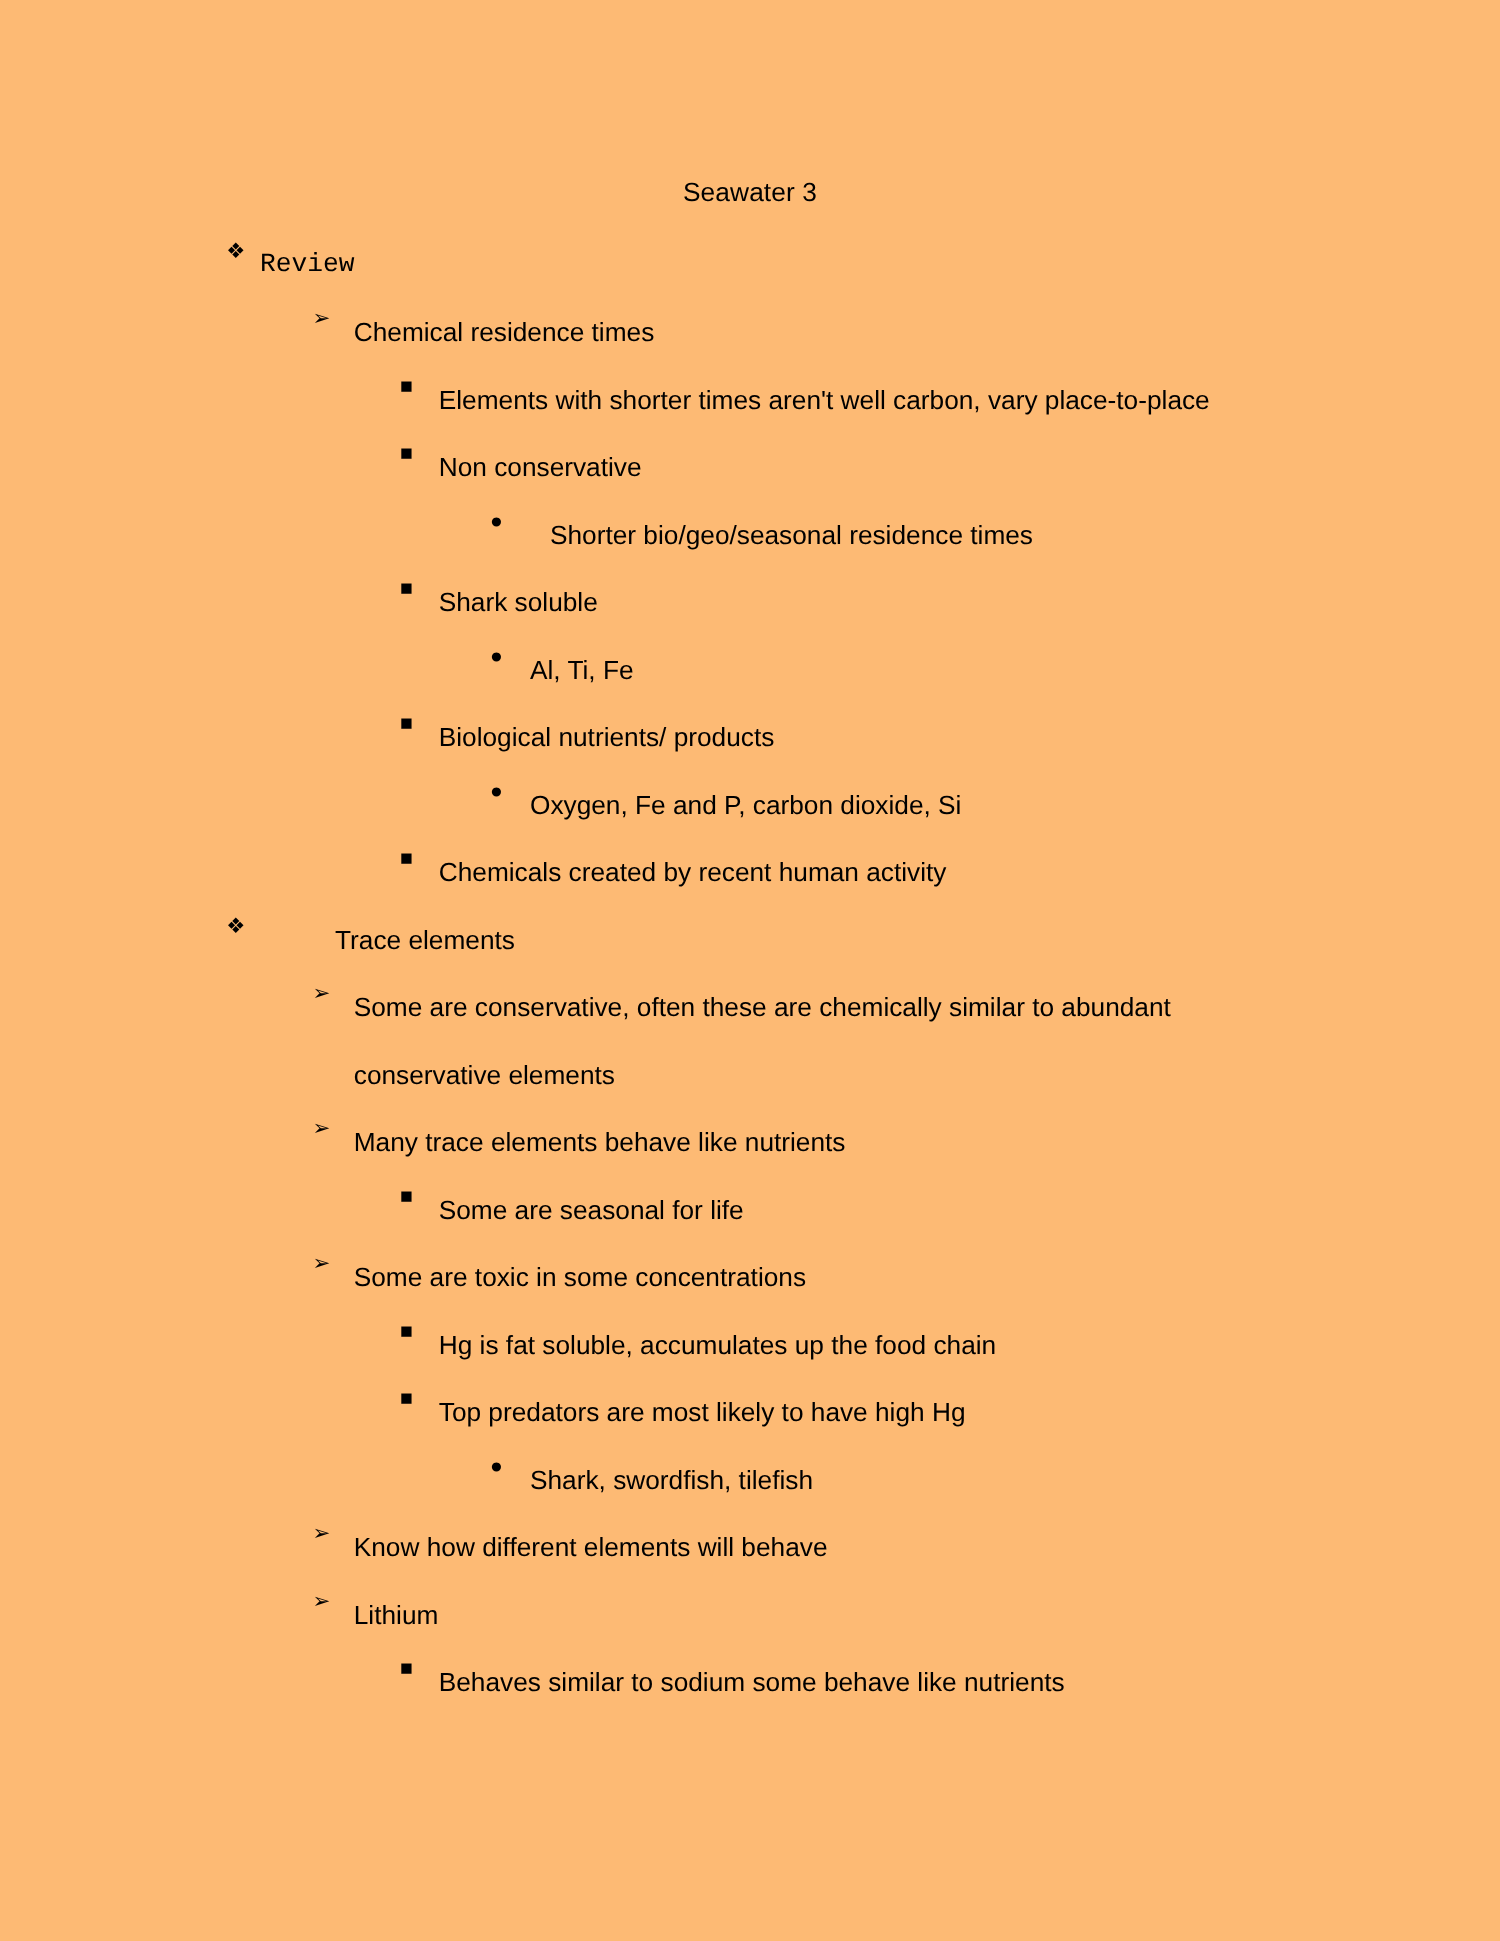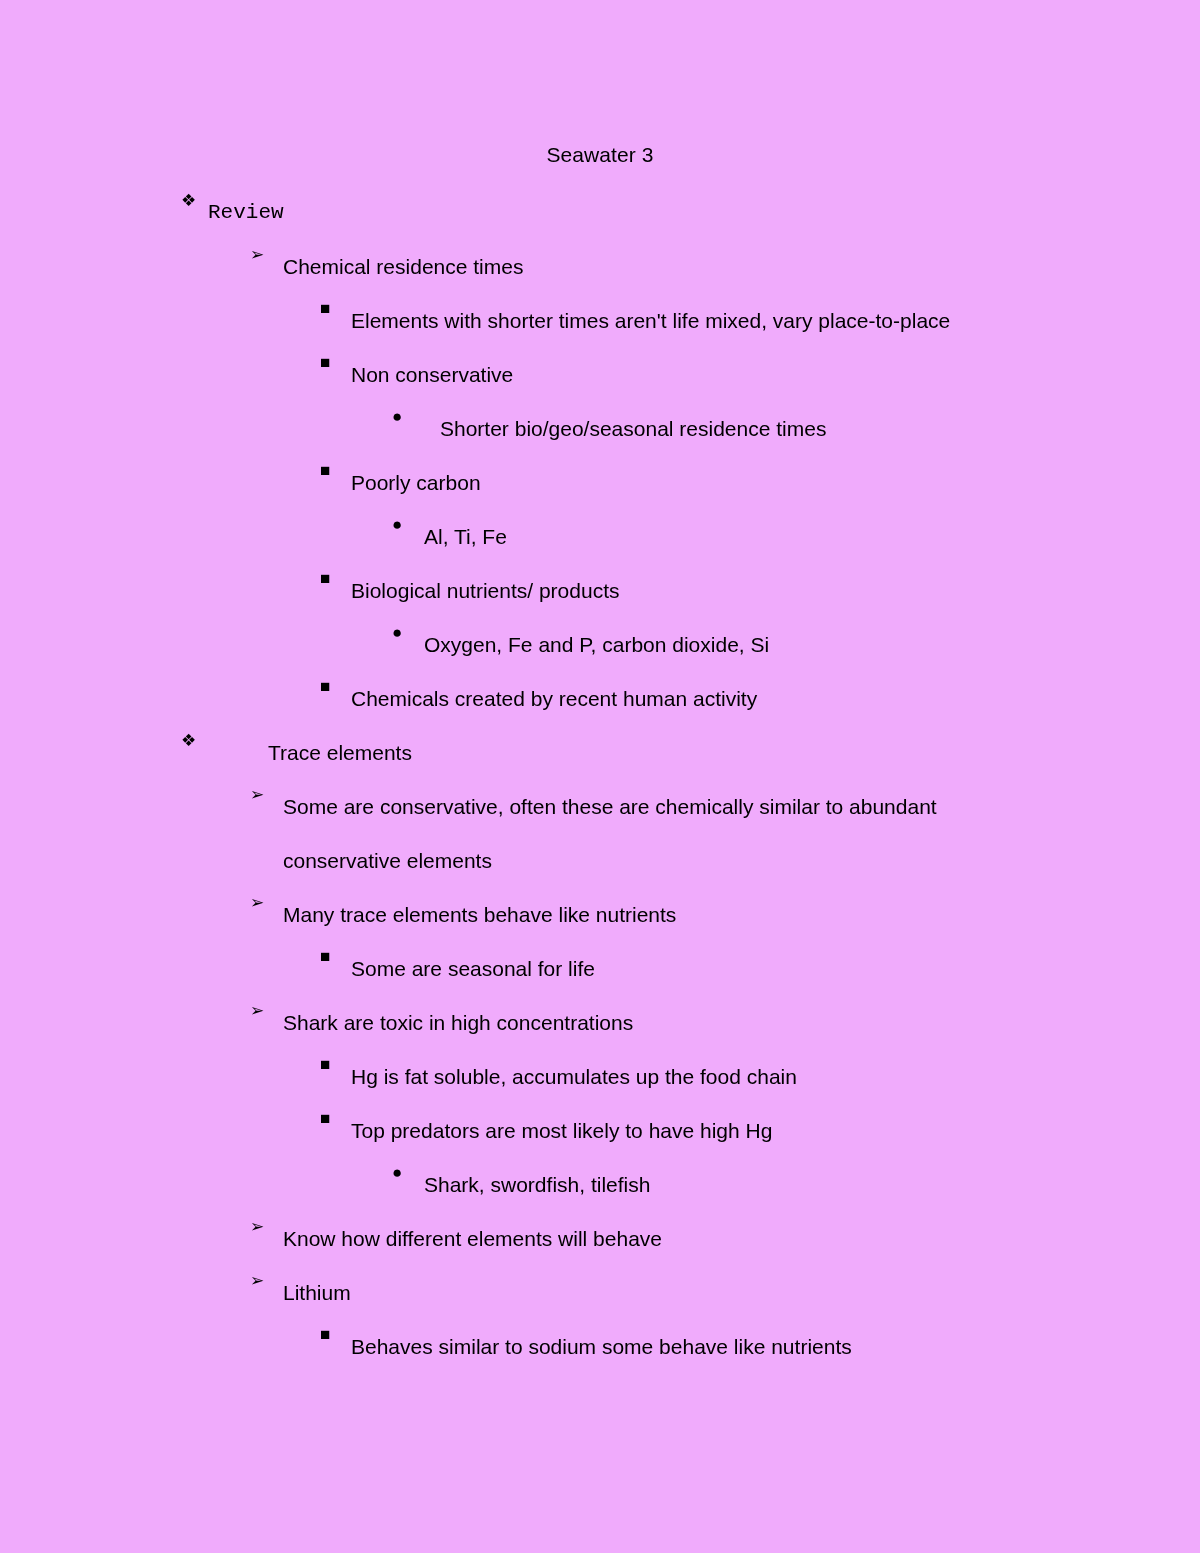--- a/index.html
+++ b/index.html
@@ -14,21 +14,21 @@
     position: relative;
     font-family: "Liberation Sans", sans-serif;
     color: #000000;
     -webkit-font-smoothing: antialiased;
   }
 
   .page {
     position: relative;
     width: 1200px;
     height: 1553px;
-    background: #f0abfc;
+    background: #fdba74;
     overflow: hidden;
   }
 
   
   .doc-title {
     position: absolute;
     top: 141px;
     left: 0;
     width: 1200px;
     text-align: center;
@@ -76,33 +76,33 @@
       <div class="row" style="top: 186px;">
         <span class="bullet-box b-diamond" style="left: 181px;">❖</span>
         <span class="text-box" style="left: 208px; width: 837px; font-family: Liberation Mono, monospace;">Review</span>
       </div>
       <div class="row" style="top: 240px;">
         <span class="bullet-box b-arrow" style="left: 250px;">➢</span>
         <span class="text-box" style="left: 283px; width: 762px;">Chemical residence times</span>
       </div>
       <div class="row" style="top: 294px;">
         <span class="bullet-box b-square" style="left: 320px;">■</span>
-        <span class="text-box" style="left: 351px; width: 694px;">Elements with shorter times aren't life mixed, vary place-to-place</span>
+        <span class="text-box" style="left: 351px; width: 694px;">Elements with shorter times aren't well carbon, vary place-to-place</span>
       </div>
       <div class="row" style="top: 348px;">
         <span class="bullet-box b-square" style="left: 320px;">■</span>
         <span class="text-box" style="left: 351px; width: 694px;">Non conservative</span>
       </div>
       <div class="row" style="top: 402px;">
         <span class="bullet-box b-dot" style="left: 392px;">●</span>
         <span class="text-box" style="left: 440px; width: 621px;">Shorter bio/geo/seasonal residence times</span>
       </div>
       <div class="row" style="top: 456px;">
         <span class="bullet-box b-square" style="left: 320px;">■</span>
-        <span class="text-box" style="left: 351px; width: 694px;">Poorly carbon</span>
+        <span class="text-box" style="left: 351px; width: 694px;">Shark soluble</span>
       </div>
       <div class="row" style="top: 510px;">
         <span class="bullet-box b-dot" style="left: 392px;">●</span>
         <span class="text-box" style="left: 424px; width: 621px;">Al, Ti, Fe</span>
       </div>
       <div class="row" style="top: 564px;">
         <span class="bullet-box b-square" style="left: 320px;">■</span>
         <span class="text-box" style="left: 351px; width: 694px;">Biological nutrients/ products</span>
       </div>
       <div class="row" style="top: 618px;">
@@ -124,21 +124,21 @@
       <div class="row" style="top: 888px;">
         <span class="bullet-box b-arrow" style="left: 250px;">➢</span>
         <span class="text-box" style="left: 283px; width: 762px;">Many trace elements behave like nutrients</span>
       </div>
       <div class="row" style="top: 942px;">
         <span class="bullet-box b-square" style="left: 320px;">■</span>
         <span class="text-box" style="left: 351px; width: 694px;">Some are seasonal for life</span>
       </div>
       <div class="row" style="top: 996px;">
         <span class="bullet-box b-arrow" style="left: 250px;">➢</span>
-        <span class="text-box" style="left: 283px; width: 762px;">Shark are toxic in high concentrations</span>
+        <span class="text-box" style="left: 283px; width: 762px;">Some are toxic in some concentrations</span>
       </div>
       <div class="row" style="top: 1050px;">
         <span class="bullet-box b-square" style="left: 320px;">■</span>
         <span class="text-box" style="left: 351px; width: 694px;">Hg is fat soluble, accumulates up the food chain</span>
       </div>
       <div class="row" style="top: 1104px;">
         <span class="bullet-box b-square" style="left: 320px;">■</span>
         <span class="text-box" style="left: 351px; width: 694px;">Top predators are most likely to have high Hg</span>
       </div>
       <div class="row" style="top: 1158px;">

